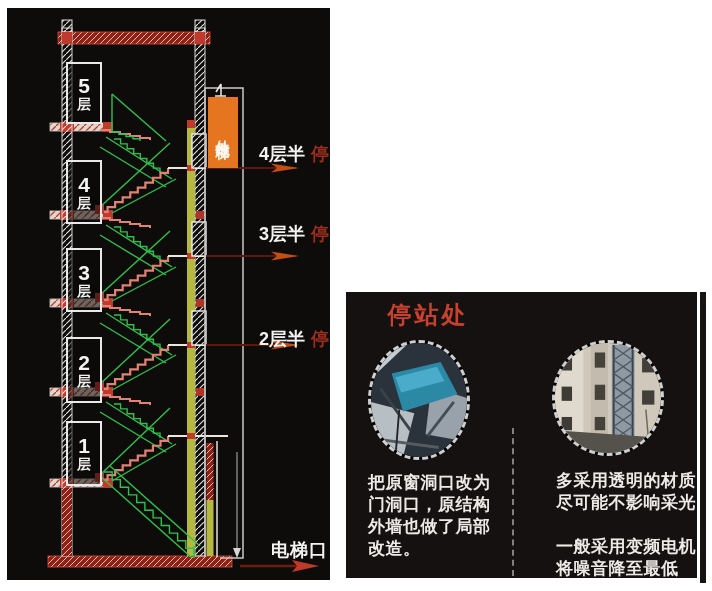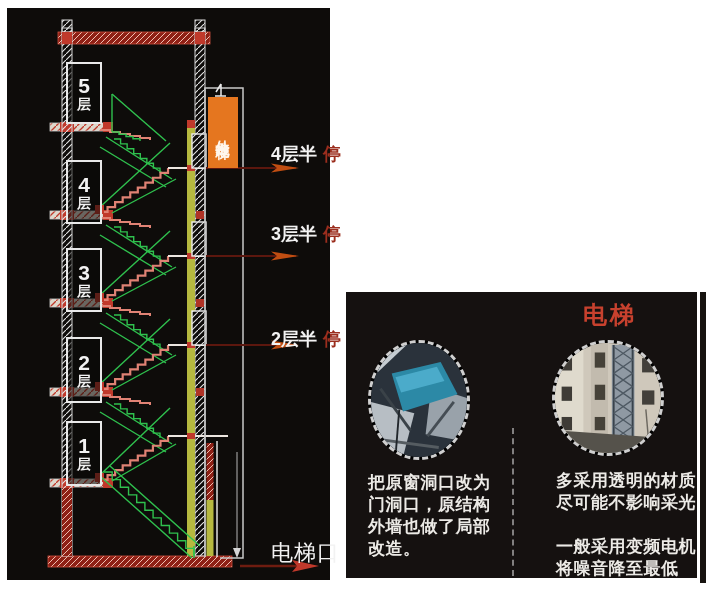--- a/index.html
+++ b/index.html
@@ -15,26 +15,26 @@
              color:var(--text-white,#f2f2f2);background:rgba(10,9,8,.55);box-sizing:content-box;}
   .fnum{font-size:21px;font-weight:bold;line-height:22px;}
   .fsuf{font-size:14px;font-weight:bold;line-height:15px;}
   .f5{top:62px;height:58px}.f4{top:160px;height:60px}.f3{top:248px;height:60px}
   .f2{top:337px;height:62px}.f1{top:421px;height:61px}
   .elev-tag{position:absolute;left:208px;top:97px;width:30px;height:71px;z-index:3;
             background:var(--tag-orange,#e5761f);color:#fff7ee;font-weight:bold;font-size:14px;
             writing-mode:vertical-rl;text-orientation:upright;letter-spacing:2px;
             display:flex;align-items:center;justify-content:center;}
   .stop-row{position:absolute;left:243px;width:86px;z-index:3;display:flex;gap:6px;
-            justify-content:flex-end;align-items:baseline;font-weight:bold;font-size:18px;margin-left:12px;}
+            justify-content:flex-end;align-items:baseline;font-weight:bold;font-size:18px;}
   .stop-level{color:var(--text-white,#f2f2f2);}
   .stop-mark{color:var(--stop-mark-red,#9c2e1e);}
   .s1{top:142px}.s2{top:222px}.s3{top:327px}
   .entrance{position:absolute;left:271px;top:538px;z-index:3;color:var(--text-white,#f2f2f2);
-            font-size:22px;font-weight:normal;letter-spacing:1px;}
+            font-size:18px;font-weight:bold;letter-spacing:1px;}
   .col-title{position:absolute;top:299px;width:140px;text-align:center;z-index:3;
              color:var(--header-red,#c7412e);font-size:24px;font-weight:bold;letter-spacing:3px;}
   .t-left{left:358px}.t-right{left:540px}
   .photo-circle{position:absolute;z-index:3;border:3px dashed #cfcfcf;border-radius:50%;
                 overflow:hidden;background:#000;box-sizing:border-box;}
   .c-left{left:368px;top:340px;width:102px;height:120px;}
   .c-right{left:552px;top:340px;width:112px;height:116px;}
   .photo-circle svg{display:block;width:100%;height:100%;}
   .col-divider{position:absolute;left:512px;top:428px;height:148px;width:0;z-index:3;
                border-left:2px dashed rgba(240,240,240,.5);}
@@ -198,21 +198,21 @@
     <span class="stop-level">3层半</span>
     <span class="stop-mark">停</span>
   </div>
   <div class="stop-row s3">
     <span class="stop-level">2层半</span>
     <span class="stop-mark">停</span>
   </div>
 
   <div class="entrance">电梯口</div>
 
-  <div class="col-title t-right">电梯</div>
+  <div class="col-title t-left">停站处</div>
 
   <div class="photo-circle c-left">
     <svg viewBox="0 0 102 120" preserveAspectRatio="none">
       <rect width="102" height="120" fill="#2a323b"></rect>
       <polygon points="0,0 40,0 8,30 0,34" fill="#c5ccd1"></polygon>
       <polygon points="0,62 46,74 34,120 0,120" fill="#b7bec4"></polygon>
       <polygon points="64,46 102,58 102,104 58,96" fill="#99a2aa"></polygon>
       <polygon points="22,32 74,20 92,54 34,72" fill="#2c89a6"></polygon>
       <polygon points="26,36 70,25 78,40 32,52" fill="#51b1d0" opacity=".85"></polygon>
       <line x1="10" y1="48" x2="42" y2="92" stroke="#3a4248" stroke-width="3"></line>

